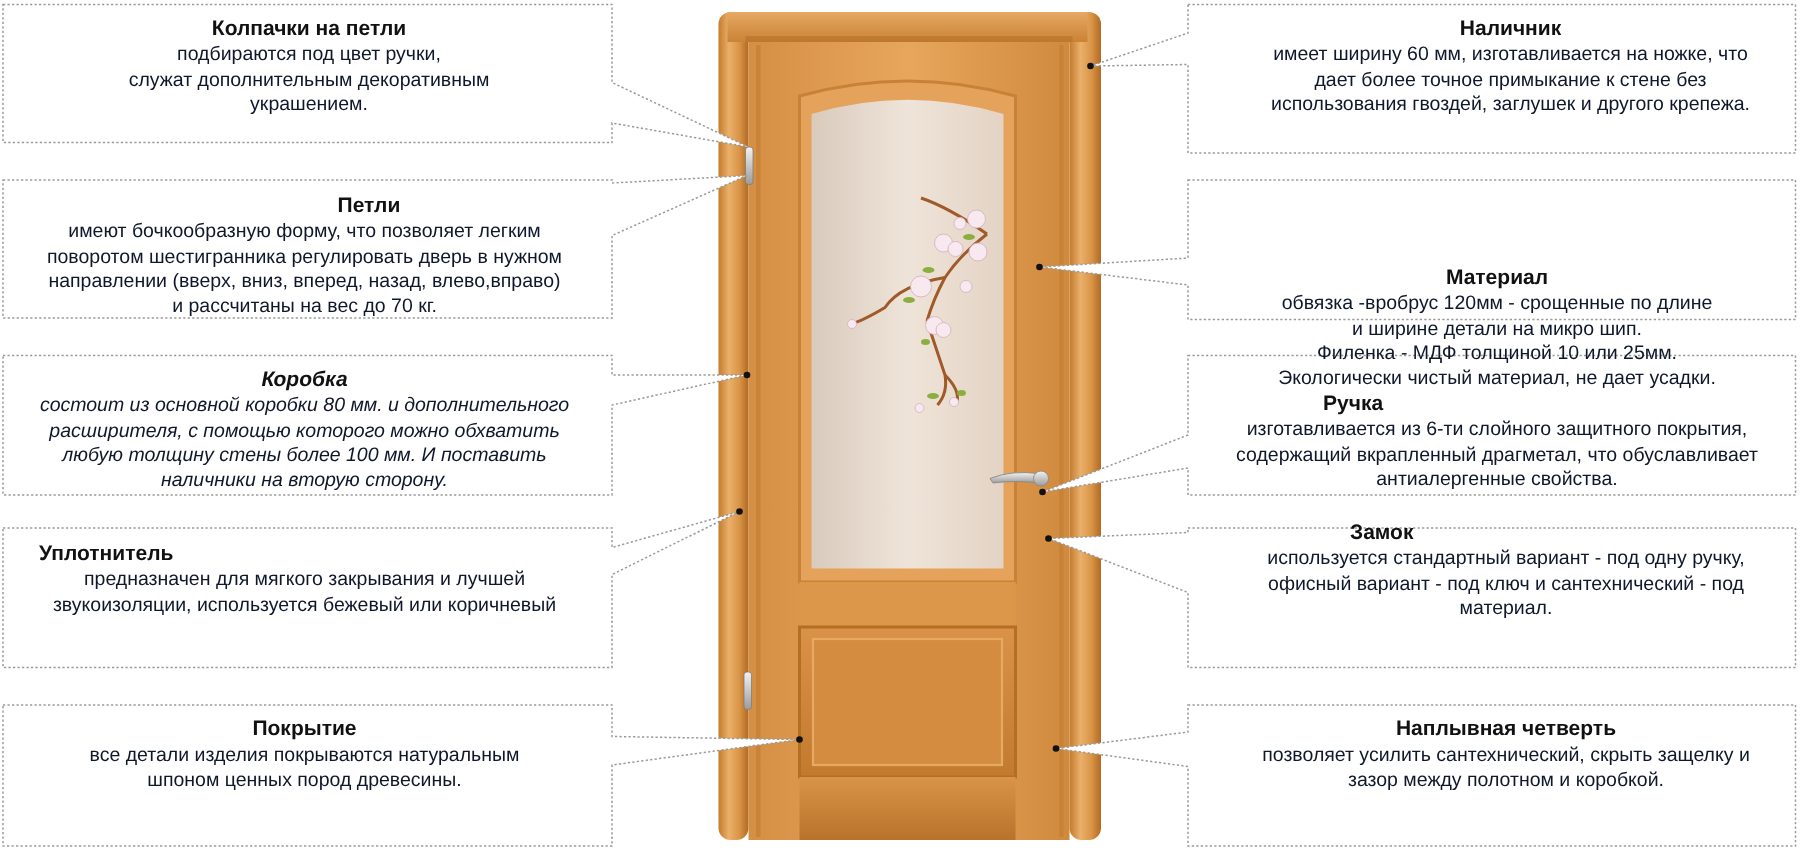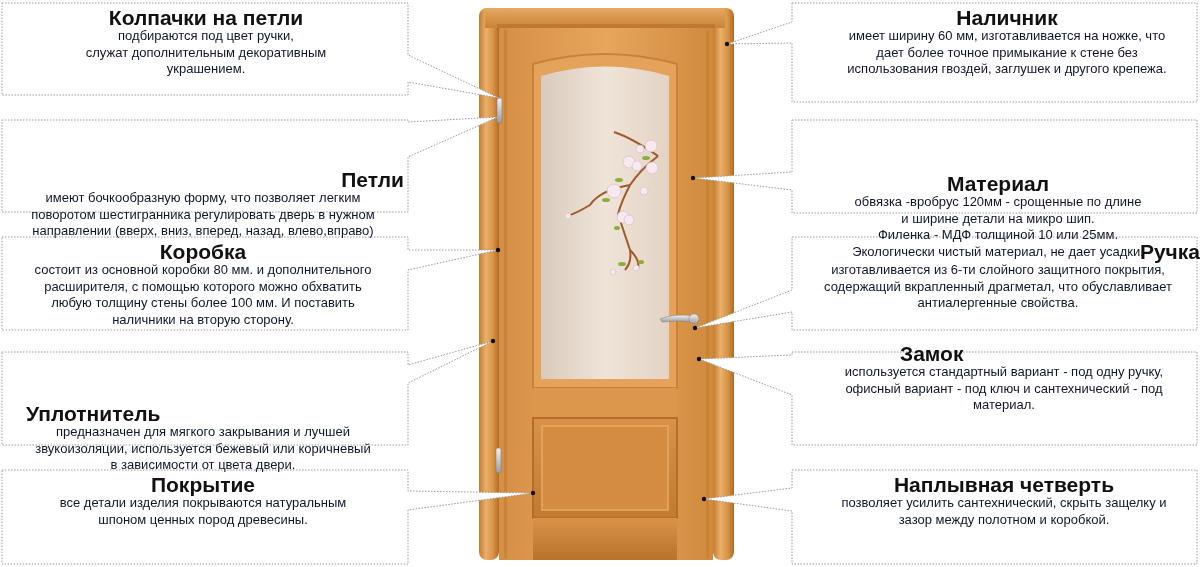--- a/index.html
+++ b/index.html
@@ -1,21 +1,21 @@
 <!DOCTYPE html>
 <html><head>
 <meta charset="utf-8">
 <style>
   html, body { margin:0; padding:0; background:#ffffff; }
   body { width:1200px; height:567px; position:relative; overflow:hidden;
          font-family:"Liberation Sans", "DejaVu Sans", sans-serif; color:#1a1a1a; }
   #stage { position:absolute; left:0; top:0; width:1200px; height:567px; }
   svg.layer { position:absolute; left:0; top:0; }
   .callout-text { position:absolute; text-align:center; }
-  .callout-title { font-weight:bold; font-size:21px; line-height:20px; color:#111; }
+  .callout-title { font-weight:bold; font-size:14px; line-height:20px; color:#111; }
   .callout-body { font-size:13px; line-height:16.6px; color:#0f172a; }
 </style>
 </head>
 <body>
 
 <div id="stage">
 
   <svg class="layer" width="1200" height="567" viewBox="0 0 1200 567">
     <defs>
       <linearGradient id="frameV" x1="0" x2="1" y1="0" y2="0">
@@ -144,39 +144,39 @@
   </svg>
 
   <div class="callout-text" style="left:4px; top:8px; width:404px;">
     <div class="callout-title">Колпачки на петли</div>
     <div class="callout-body">подбираются под цвет ручки,</div>
     <div class="callout-body">служат дополнительным декоративным</div>
     <div class="callout-body">украшением.</div>
   </div>
 
   <div class="callout-text" style="left:2px; top:126px; width:402px;">
-    <div class="callout-title" style="text-align:right; padding-left:86px;margin-top:44px;">Петли</div>
+    <div class="callout-title" style="text-align:center; padding-left:86px;">Петли</div>
     <div class="callout-body">имеют бочкообразную форму, что позволяет легким</div>
     <div class="callout-body">поворотом шестигранника регулировать дверь в нужном</div>
     <div class="callout-body">направлении (вверх, вниз, вперед, назад, влево,вправо)</div>
-  </div>
-
-  <div class="callout-text" style="left:2px; top:242px; width:402px;">
+    <div class="callout-body">и рассчитаны на вес до 70 кг.</div>
+  </div>
+
+  <div class="callout-text" style="left:2px; top:242px; width:402px;font-style:italic;">
     <div class="callout-title">Коробка</div>
     <div class="callout-body">состоит из основной коробки 80 мм. и дополнительного</div>
     <div class="callout-body">расширителя, с помощью которого можно обхватить</div>
     <div class="callout-body">любую толщину стены более 100 мм. И поставить</div>
     <div class="callout-body">наличники на вторую сторону.</div>
   </div>
 
-  <div class="callout-text" style="left:2px; top:358px; width:402px;margin-top:46px;">
+  <div class="callout-text" style="left:2px; top:358px; width:402px;">
     <div class="callout-title" style="text-align:left; padding-left:24px;">Уплотнитель</div>
     <div class="callout-body">предназначен для мягкого закрывания и лучшей</div>
     <div class="callout-body">звукоизоляции, используется бежевый или коричневый</div>
-    <div class="callout-body">в зависимости от цвета двери.</div>
   </div>
 
   <div class="callout-text" style="left:2px; top:475px; width:402px;">
     <div class="callout-title">Покрытие</div>
     <div class="callout-body">все детали изделия покрываются натуральным</div>
     <div class="callout-body">шпоном ценных пород древесины.</div>
   </div>
 
   <div class="callout-text" style="left:812px; top:8px; width:390px;">
     <div class="callout-title">Наличник</div>
@@ -187,21 +187,21 @@
 
   <div class="callout-text" style="left:800px; top:126px; width:396px;margin-top:48px;">
     <div class="callout-title">Материал</div>
     <div class="callout-body">обвязка -вробрус 120мм - срощенные по длине</div>
     <div class="callout-body">и ширине детали на микро шип.</div>
     <div class="callout-body">Филенка - МДФ толщиной 10 или 25мм.</div>
     <div class="callout-body">Экологически чистый материал, не дает усадки.</div>
   </div>
 
   <div class="callout-text" style="left:796px; top:242px; width:404px;">
-    <div class="callout-title" style="text-align:right; padding-left:86px;">Ручка</div>
+    <div class="callout-title" style="text-align:left; padding-left:86px;margin-top:16px;">Ручка</div>
     <div class="callout-body">изготавливается из 6-ти слойного защитного покрытия,</div>
     <div class="callout-body">содержащий вкрапленный драгметал, что обуславливает</div>
     <div class="callout-body">антиалергенные свойства.</div>
   </div>
 
   <div class="callout-text" style="left:812px; top:344px; width:384px;">
     <div class="callout-title" style="text-align:left; padding-left:88px;">Замок</div>
     <div class="callout-body">используется стандартный вариант - под одну ручку,</div>
     <div class="callout-body">офисный вариант - под ключ и сантехнический - под</div>
     <div class="callout-body">материал.</div>

